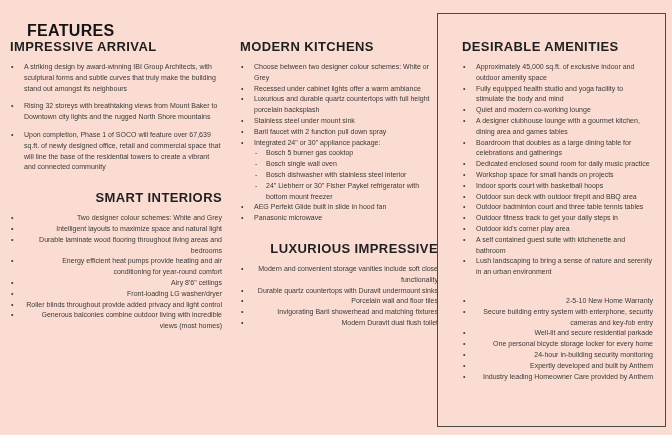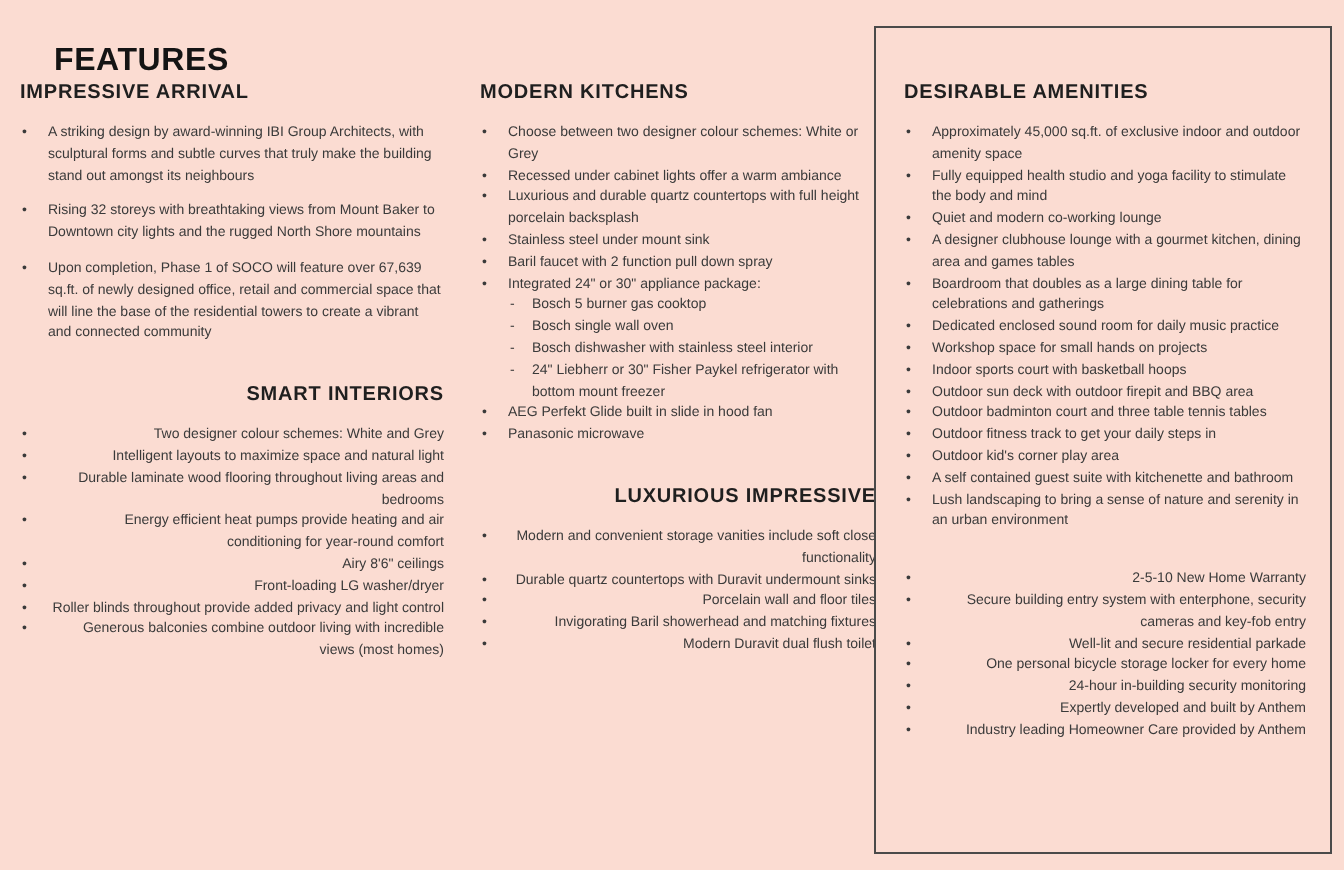--- a/index.html
+++ b/index.html
@@ -23,26 +23,26 @@
     color: #141414;
   }
   .col { position: absolute; top: 40px; }
   #c0 { left: 10px;  width: 212px; }
   #c1 { left: 240px; width: 198px; }
   #c2 {
     left: 437px; top: 13px;
     width: 229px; height: 414px;
     box-sizing: border-box;
     border: 1px solid #4a4a4a;
-    padding: 26px 12px 8px 14px;
+    padding: 26px 12px 8px 24px;
   }
   section + section { margin-top: 18px; text-align: right; }
   h2.section-heading {
     margin: 0 0 9px 0;
-    font-size: 10px;
+    font-size: 13px;
     line-height: 13px;
     font-weight: 700;
     letter-spacing: 0.4px;
     color: #1f1f1f;
   }
   ul { list-style: none; margin: 0; padding: 0; }
   li {
     position: relative;
     padding-left: 14px;
     font-size: 7px;

